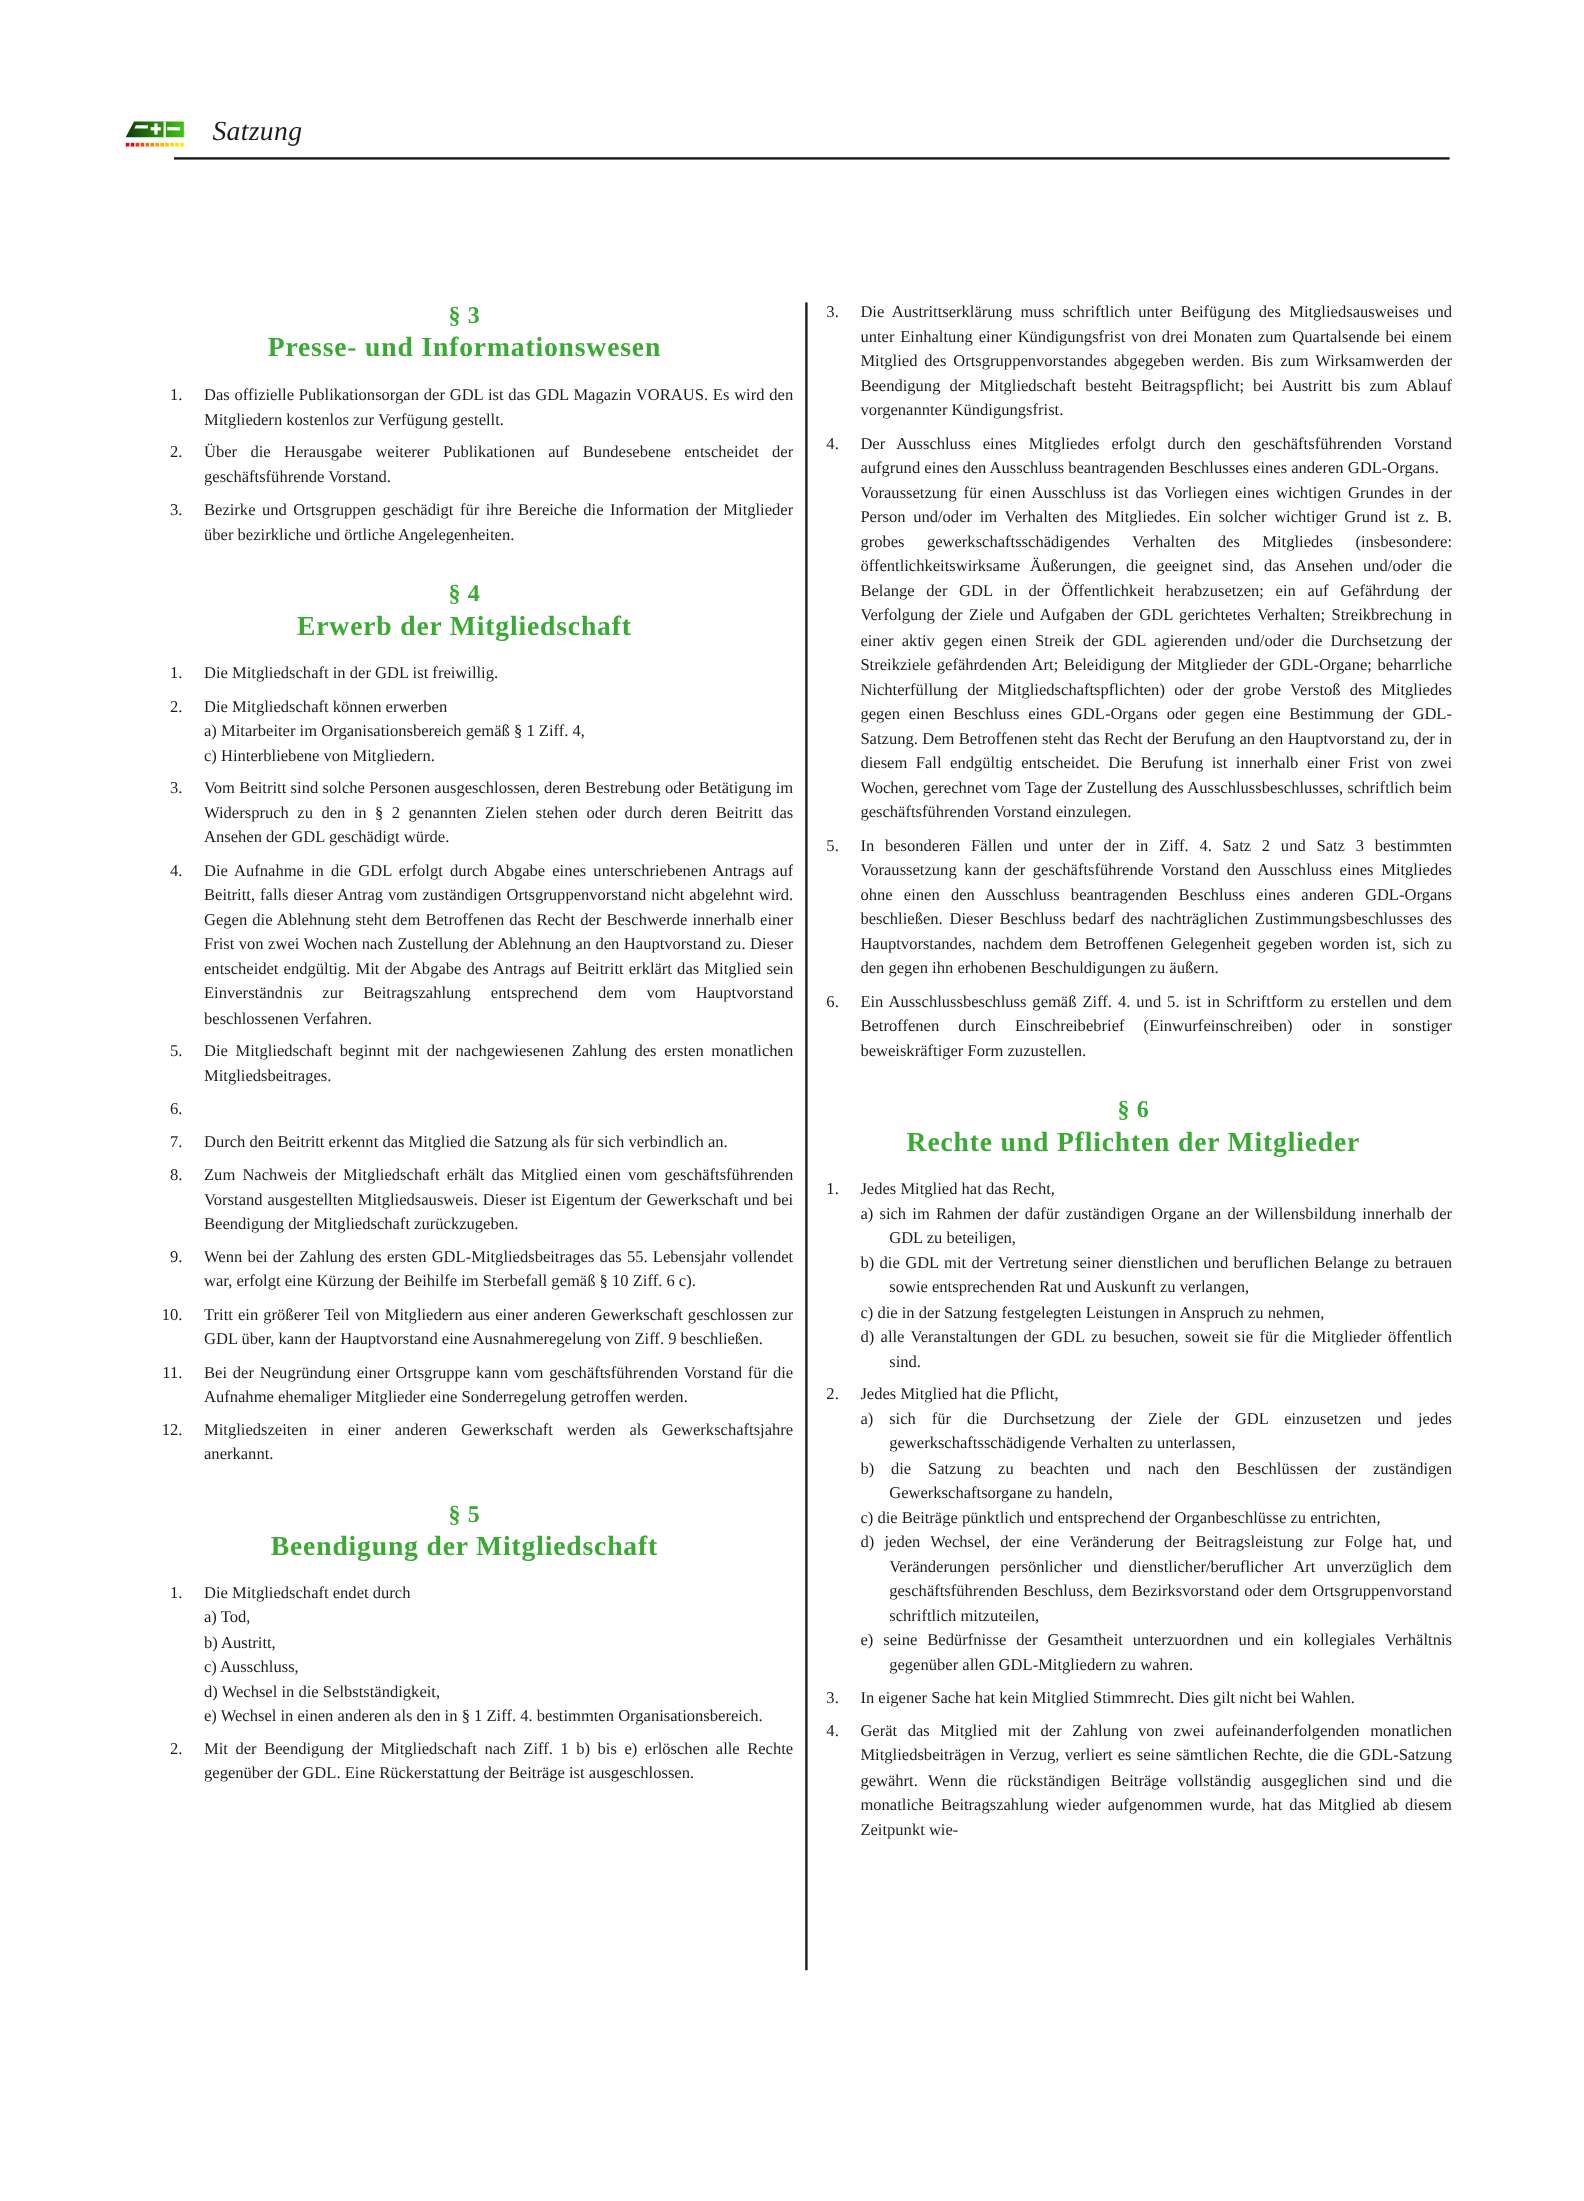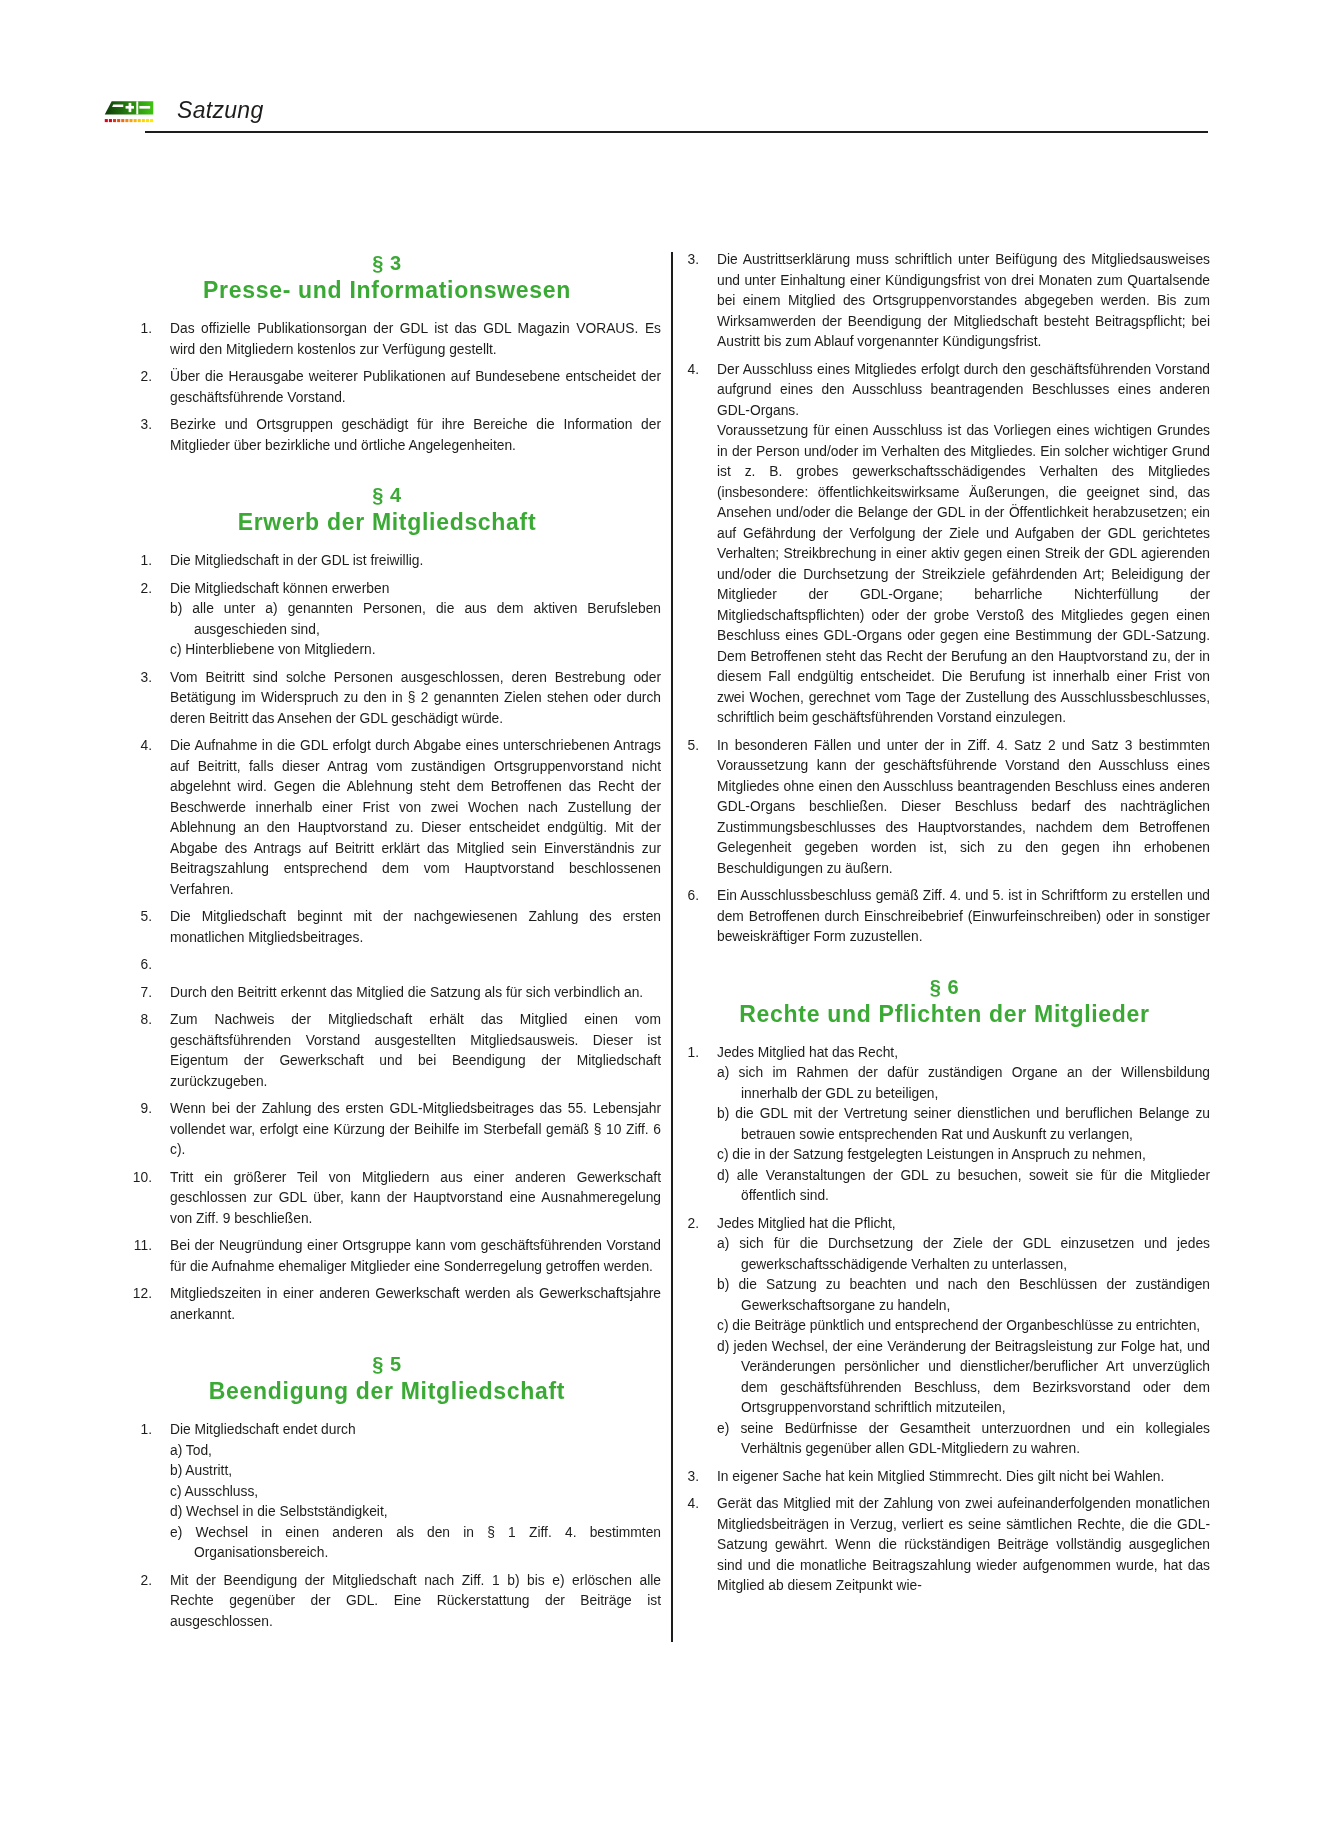--- a/index.html
+++ b/index.html
@@ -5,21 +5,21 @@
   :root{
     --green:#3aaa35;
     --ink:#1d1d1b;
   }
   html,body{margin:0;padding:0;background:#ffffff;}
   .page{
     position:relative;
     width:1320px;height:1642px;
     background:#ffffff;
     color:var(--ink);
-    font-family:Liberation Sans, sans-serif;
+    font-family:Liberation Serif, serif;
     overflow:hidden;
   }
   
   .logo{position:absolute;left:104px;top:100px;width:50px;height:25px;}
   .header-title{
     position:absolute;left:177px;top:97px;
     font-size:23px;font-style:italic;font-weight:normal;
     letter-spacing:0.3px;
   }
   .header-rule{position:absolute;left:145px;right:112px;top:131px;height:2px;background:var(--ink);}
@@ -125,21 +125,21 @@
         <div class="item">
           <div class="item-num">1.</div>
           <div class="item-body">
             <div class="item-para">Die Mitgliedschaft in der GDL ist freiwillig.</div>
           </div>
         </div>
         <div class="item">
           <div class="item-num">2.</div>
           <div class="item-body">
             <div class="item-para">Die Mitgliedschaft können erwerben</div>
-            <div class="sub">b) alle unter a) genannten Personen, die aus dem aktiven Berufsleben ausgeschieden sind,</div>
+            <div class="sub">a) Mitarbeiter im Organisationsbereich gemäß § 1 Ziff. 4,</div>
             <div class="sub">c) Hinterbliebene von Mitgliedern.</div>
           </div>
         </div>
         <div class="item">
           <div class="item-num">3.</div>
           <div class="item-body">
             <div class="item-para">Vom Beitritt sind solche Personen ausgeschlossen, deren Bestrebung oder Betätigung im Widerspruch zu den in § 2 genannten Zielen stehen oder durch deren Beitritt das Ansehen der GDL geschädigt würde.</div>
           </div>
         </div>
         <div class="item">

